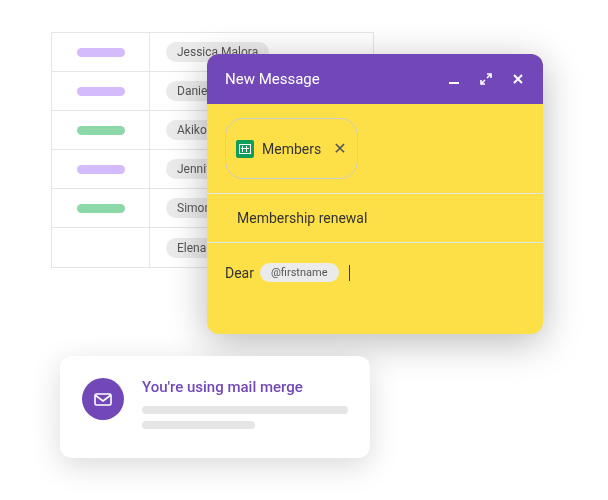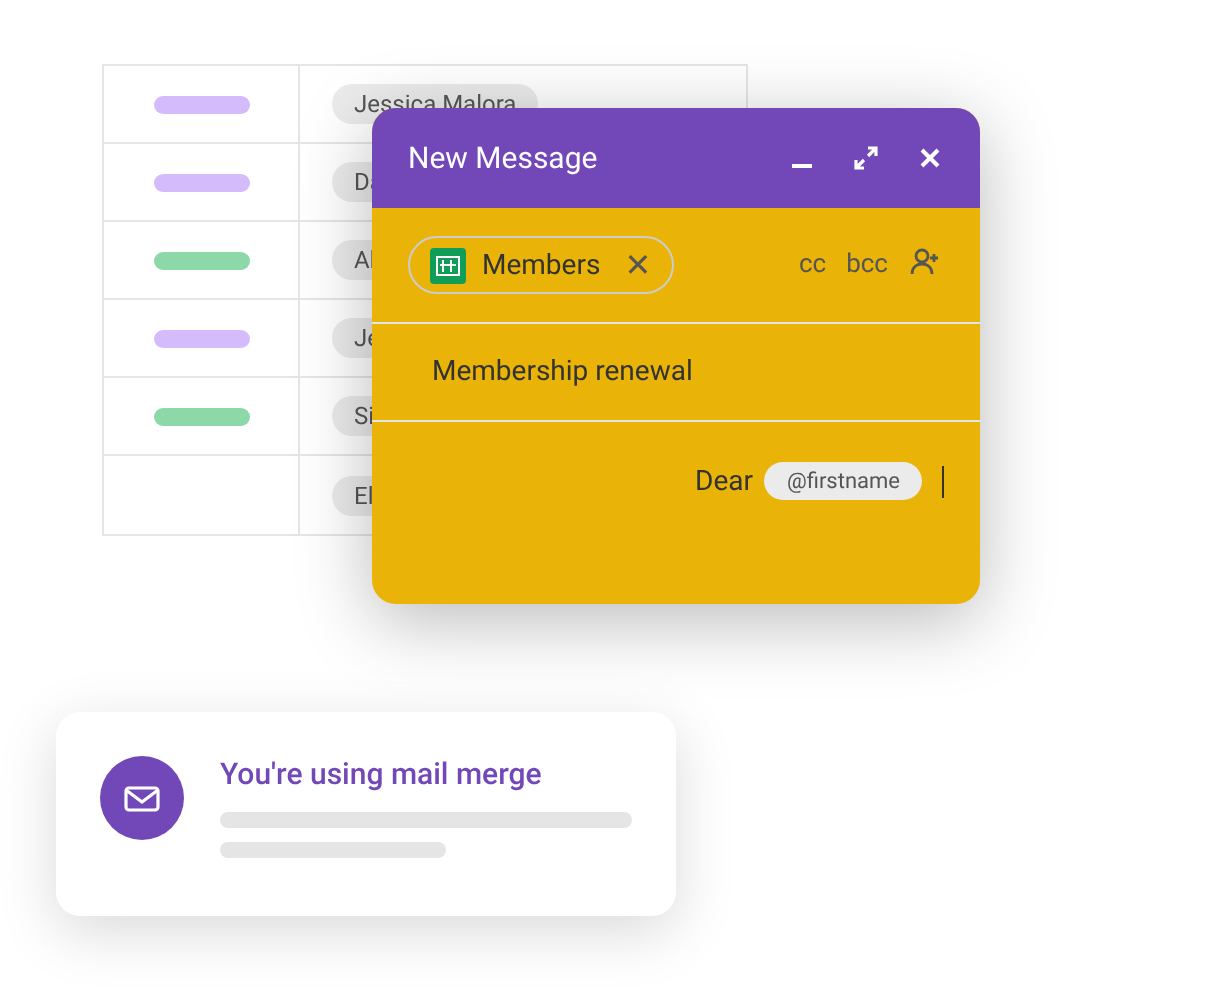--- a/index.html
+++ b/index.html
@@ -8,39 +8,39 @@
 .table { position: absolute; top: 32px; left: 19px; width: 323px; background: #fff; border: 1px solid #e5e5e5; margin-left: 32px; }
 .row { display: flex; border-bottom: 1px solid #e5e5e5; height: 39px; align-items: center; }
 .row:last-child { border-bottom: none; }
 .status-cell { width: 98px; border-right: 1px solid #e5e5e5; display: flex; align-items: center; justify-content: center; height: 100%; }
 .pill { width: 48px; height: 9px; border-radius: 5px; }
 .pill-purple { background: #d4bbfc; }
 .pill-green { background: #8dd8a8; }
 .name-cell { flex: 1; display: flex; align-items: center; padding-left: 16px; }
 .chip { background: #ebebeb; border-radius: 12px; padding: 3px 11px; font-size: 12px; color: #555; }
 
-.compose { position: absolute; top: 54px; left: 186px; width: 304px; background: #eab308; border-radius: 12px; box-shadow: 0 8px 38px rgba(0,0,0,0.28); overflow: hidden; }
+.compose { position: absolute; top: 54px; left: 207px; width: 336px; background: #fde047; border-radius: 12px; box-shadow: 0 8px 38px rgba(0,0,0,0.28); overflow: hidden; }
 .compose-header { background: #7248b9; color: #fff; height: 50px; display: flex; align-items: center; padding: 0 18px; }
 .compose-title { font-size: 15px; flex: 1; }
 .header-icons { display: flex; gap: 18px; align-items: center; }
 .icon-btn { color: #fff; cursor: pointer; display: flex; align-items: center; }
 
 .to-row { display: flex; align-items: center; padding: 14px 18px; border-bottom: 1px solid #e5e5e5; gap: 10px; }
-.members-chip { display: inline-flex; align-items: center; gap: 8px; border: 1px solid #ccc; border-radius: 18px; padding: 4px 10px; font-size: 14px; color: #333; }
+.members-chip { display: inline-flex; align-items: center; gap: 8px; border: 1px solid #ccc; border-radius: 18px; padding: 20px 10px; font-size: 14px; color: #333; }
 .sheets-icon { width: 18px; height: 18px; background: #0f9d58; border-radius: 2px; position: relative; display: flex; align-items: center; justify-content: center; }
 .sheets-icon::after { content: ""; width: 10px; height: 8px; background: linear-gradient(#fff,#fff) center/8px 1px no-repeat, linear-gradient(#fff,#fff) 2px center/1px 6px no-repeat, linear-gradient(#fff,#fff) 6px center/1px 6px no-repeat; border: 1px solid #fff; }
 .x-remove { font-size: 16px; color: #555; margin-left: 4px; cursor: pointer; }
 .right-icons { margin-left: auto; display: flex; gap: 10px; align-items: center; color: #555; font-size: 13px; }
 
 .subject-row { padding: 16px 30px; border-bottom: 1px solid #e5e5e5; font-size: 14px; color: #333; }
-.body-row { padding: 20px 18px 52px; font-size: 14px; color: #333; display: flex; align-items: center; gap: 6px; justify-content: flex-end; }
+.body-row { padding: 20px 18px 52px; font-size: 14px; color: #333; display: flex; align-items: center; gap: 6px; }
 .mention { background: #ebebeb; border-radius: 12px; padding: 3px 11px; font-size: 11px; color: #555; }
 .cursor { width: 1px; height: 16px; background: #333; margin-left: 4px; }
 
-.toast { position: absolute; bottom: 42px; left: 28px; width: 310px; background: #fff; border-radius: 12px; box-shadow: 0 8px 30px rgba(0,0,0,0.15); padding: 22px 22px; display: flex; gap: 18px; align-items: flex-start; }
+.toast { position: absolute; bottom: 42px; left: 60px; width: 310px; background: #fff; border-radius: 12px; box-shadow: 0 8px 30px rgba(0,0,0,0.15); padding: 22px 22px; display: flex; gap: 18px; align-items: flex-start; }
 .toast-icon { width: 42px; height: 42px; border-radius: 50%; background: #7248b9; display: flex; align-items: center; justify-content: center; flex-shrink: 0; }
 .toast-content { flex: 1; }
 .toast-title { color: #7248b9; font-size: 15px; font-weight: 500; margin-bottom: 10px; }
 .bar { height: 8px; background: #e5e5e5; border-radius: 4px; margin-bottom: 7px; }
 .bar1 { width: 100%; }
 .bar2 { width: 55%; }
 </style>
 </head>
 <body>
 
@@ -113,29 +113,20 @@
           </svg>
         </span>
     </div>
   </div>
   <div class="to-row">
     <span class="members-chip">
       <span class="sheets-icon"></span>
       <span>Members</span>
       <span class="x-remove">✕</span>
     </span>
-    <div class="right-icons">
-      <span>cc</span>
-      <span>bcc</span>
-      <span><svg width="18" height="18" viewBox="0 0 18 18">
-            <circle cx="7" cy="6" r="3" fill="none" stroke="#555" stroke-width="1.4"></circle>
-            <path d="M2 15 C2 11 5 10 7 10 C9 10 12 11 12 15" fill="none" stroke="#555" stroke-width="1.4"></path>
-            <path d="M13 5 L13 9 M11 7 L15 7" stroke="#555" stroke-width="1.4"></path>
-          </svg></span>
-    </div>
   </div>
   <div class="subject-row">
     <span>Membership renewal</span>
   </div>
   <div class="body-row">
     <span>Dear</span>
     <span class="mention">@firstname</span>
     <span class="cursor"></span>
   </div>
 </div>

